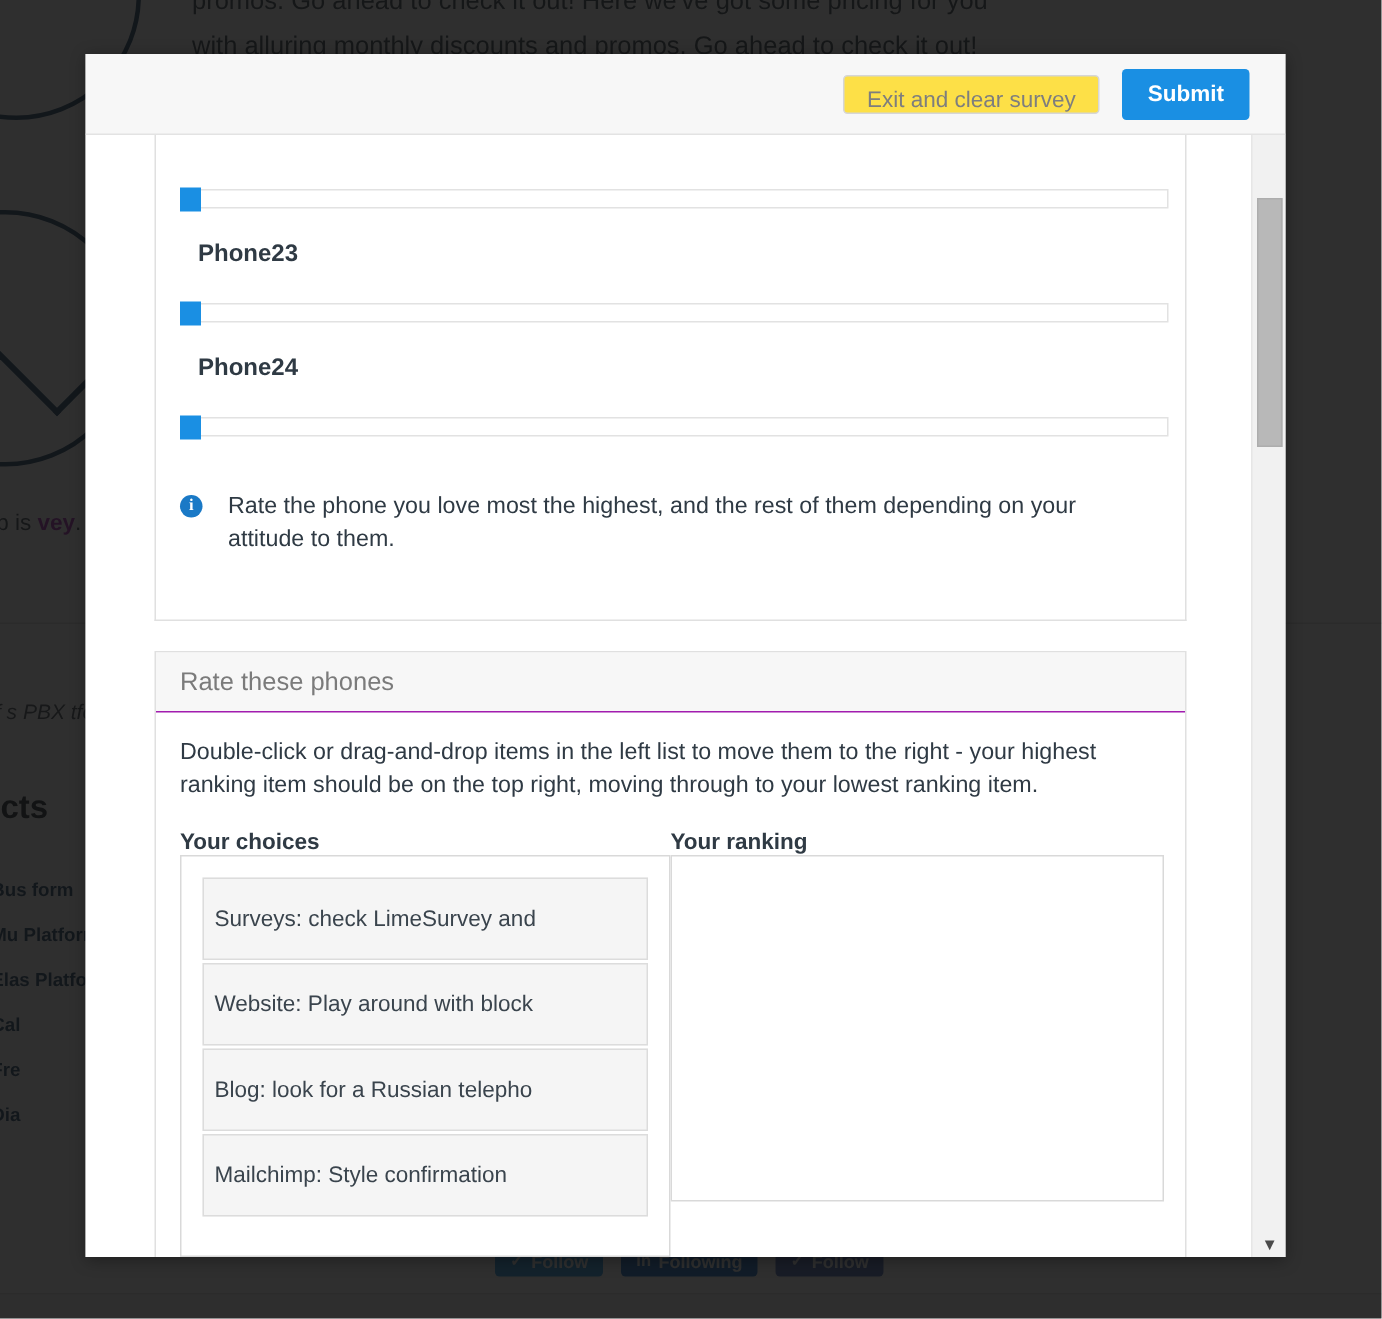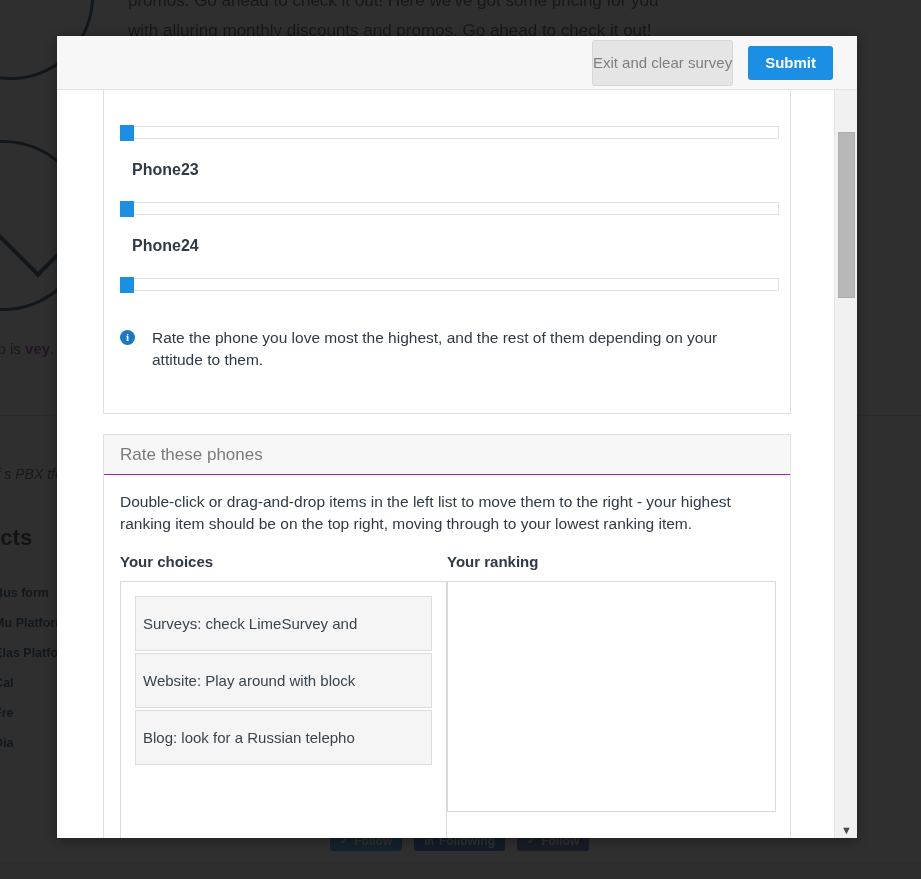--- a/index.html
+++ b/index.html
@@ -153,23 +153,23 @@
     background: #f7f7f7;
     border-bottom: 1px solid #e3e3e3;
     display: flex;
     align-items: center;
     justify-content: flex-end;
     padding-right: 24px;
     gap: 15px;
     box-sizing: border-box;
   }
   #exit-clear-button {
-    height: 46px;
-    padding: 0 0;
-    background: #e5e5e5;
+    height: 26px;
+    padding: 0 15px;
+    background: #fde047;
     border: 1px solid #d6d6d6;
     border-radius: 3px;
     color: #7e7e7e;
     font-size: 15px;
     font-family: "Liberation Sans", sans-serif;
     cursor: pointer;
     line-height: 32px;
   }
   #submit-button {
     height: 34px;
@@ -300,21 +300,20 @@
   }
   #ranking-columns {
     display: flex;
   }
   .ranking-col-choices { width: 328px; }
   .ranking-col-ranking { width: 1px; }
   .ranking-col-head {
     font-size: 15px;
     font-weight: bold;
     color: #2f3a44;
-    margin-bottom: 11px;
   }
   #choices-box {
     width: 327px;
     min-height: 268px;
     border: 1px solid #d9d9d9;
     background: #ffffff;
     box-sizing: border-box;
     padding: 14px;
   }
   .choice-item {
@@ -471,20 +470,21 @@
           <p id="ranking-instructions">Double-click or drag-and-drop items in the left list to move them to the right - your highest ranking item should be on the top right, moving through to your lowest ranking item.</p>
 
           <div id="ranking-columns">
 
             <div class="ranking-col-choices">
               <div class="ranking-col-head">Your choices</div>
               <div id="choices-box">
                 <div class="choice-item">Surveys: check LimeSurvey and</div>
                 <div class="choice-item">Website: Play around with block</div>
                 <div class="choice-item">Blog: look for a Russian telepho</div>
+                <div class="choice-item">Mailchimp: Style confirmation</div>
               </div>
             </div>
 
             <div class="ranking-col-ranking" style="width:auto;">
               <div class="ranking-col-head">Your ranking</div>
               <div id="ranking-box"></div>
             </div>
 
           </div>
 

